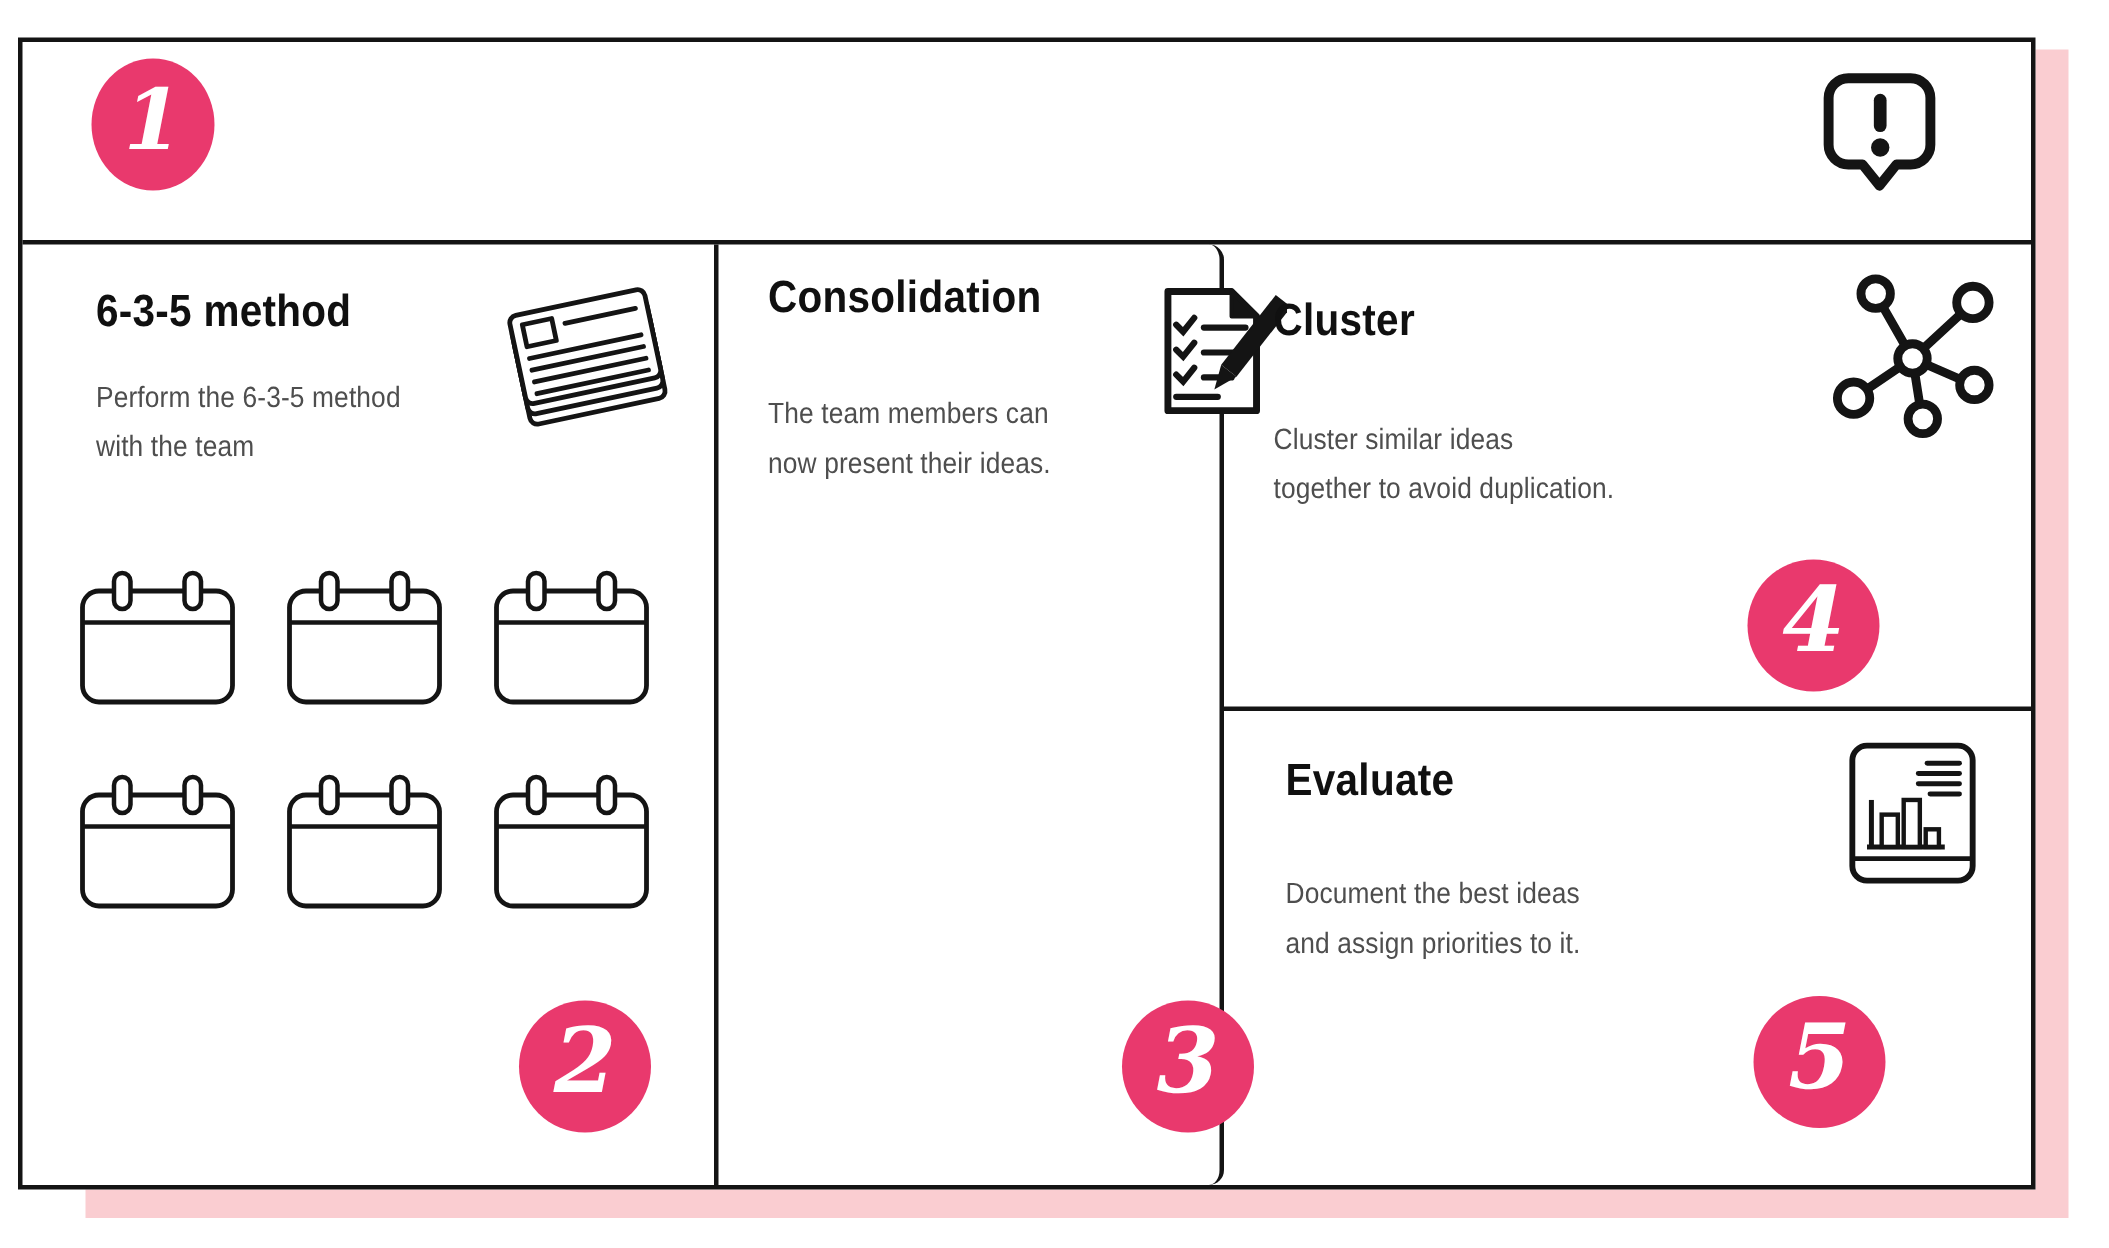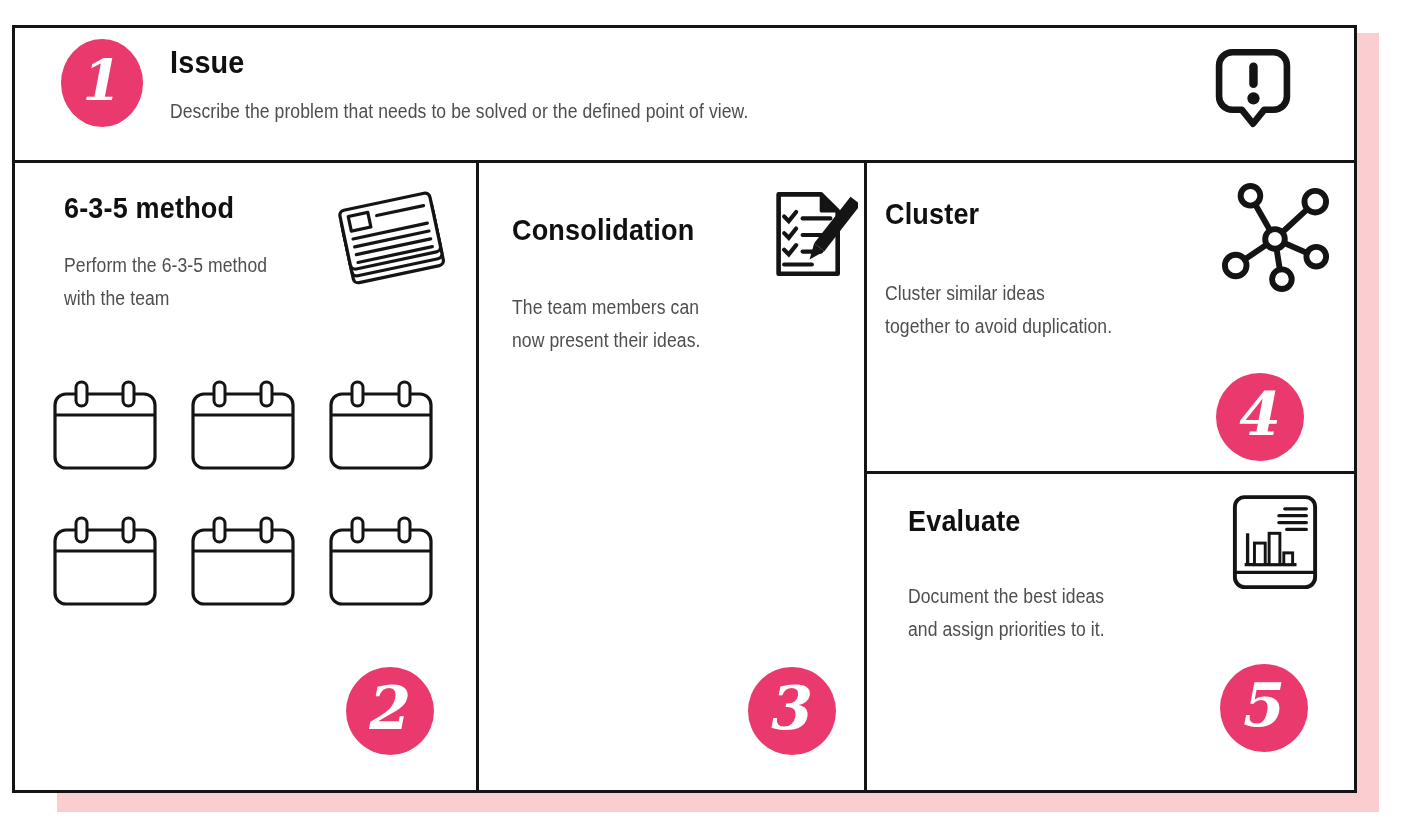--- a/index.html
+++ b/index.html
@@ -34,23 +34,23 @@
                display:flex;align-items:center;justify-content:center;color:#fff;
                font-family:"DejaVu Serif",serif;font-style:italic;font-weight:700;}
   .step-1{left:46px;top:11px;width:82px;height:88px;font-size:56px;}
   .step-big{width:88px;height:88px;font-size:60px;}
   .step-circle span{transform:translateY(-3px);}
 
   
   .row{flex:1;display:flex;min-height:0;}
   .cell{position:relative;}
   .col1{width:464px;border-right:3px solid var(--line);padding:28px 0 16px 49px;}
-  .col2{width:388px;border-right:3px solid var(--line);padding:50px 0 0 33px;}
+  .col2{width:337px;border-right:3px solid var(--line);padding:19px 0 0 33px;border-radius:10px;}
   .col3{flex:1;display:flex;flex-direction:column;}
-  .cluster-cell{height:311px;border-bottom:3px solid var(--line);padding:34px 0 0 18px;}
+  .cluster-cell{height:311px;border-bottom:3px solid var(--line);padding:34px 0 0 33px;}
   .evaluate-cell{flex:1;padding:30px 5px 0 41px;}
 
   .col1 .desc{margin-top:24px;}
   .col2 .desc{margin-top:44px;}
   .cluster-cell .desc{margin-top:46px;}
   .evaluate-cell .desc{margin-top:42px;}
 
   .corner-icon{position:absolute;}
 
   
@@ -61,24 +61,20 @@
 <body>
 
 <div class="stage">
   <div class="shadow"></div>
 
   <div class="board">
 
     <header class="issue">
       <div class="step-circle step-1">
         <span>1</span>
-      </div>
-      <div class="issue-text">
-        <h1>Issue</h1>
-        <p class="desc">Describe the problem that needs to be solved or the defined point of view.</p>
       </div>
       <svg class="bubble-icon" width="98" height="96" viewBox="0 0 104 100">
         <path d="M30 12 h44 a14 14 0 0 1 14 14 v33 a14 14 0 0 1 -14 14 h-10 l-12 15 l-12 -15 h-10 a14 14 0 0 1 -14 -14 v-33 a14 14 0 0 1 14 -14 z" fill="#fff" stroke="#141414" stroke-width="7" stroke-linejoin="round"></path>
         <rect x="48" y="23" width="9" height="27" rx="4.5" fill="#141414"></rect>
         <circle cx="52.5" cy="61" r="6.5" fill="#141414"></circle>
       </svg>
     </header>
 
     <div class="row">
 

